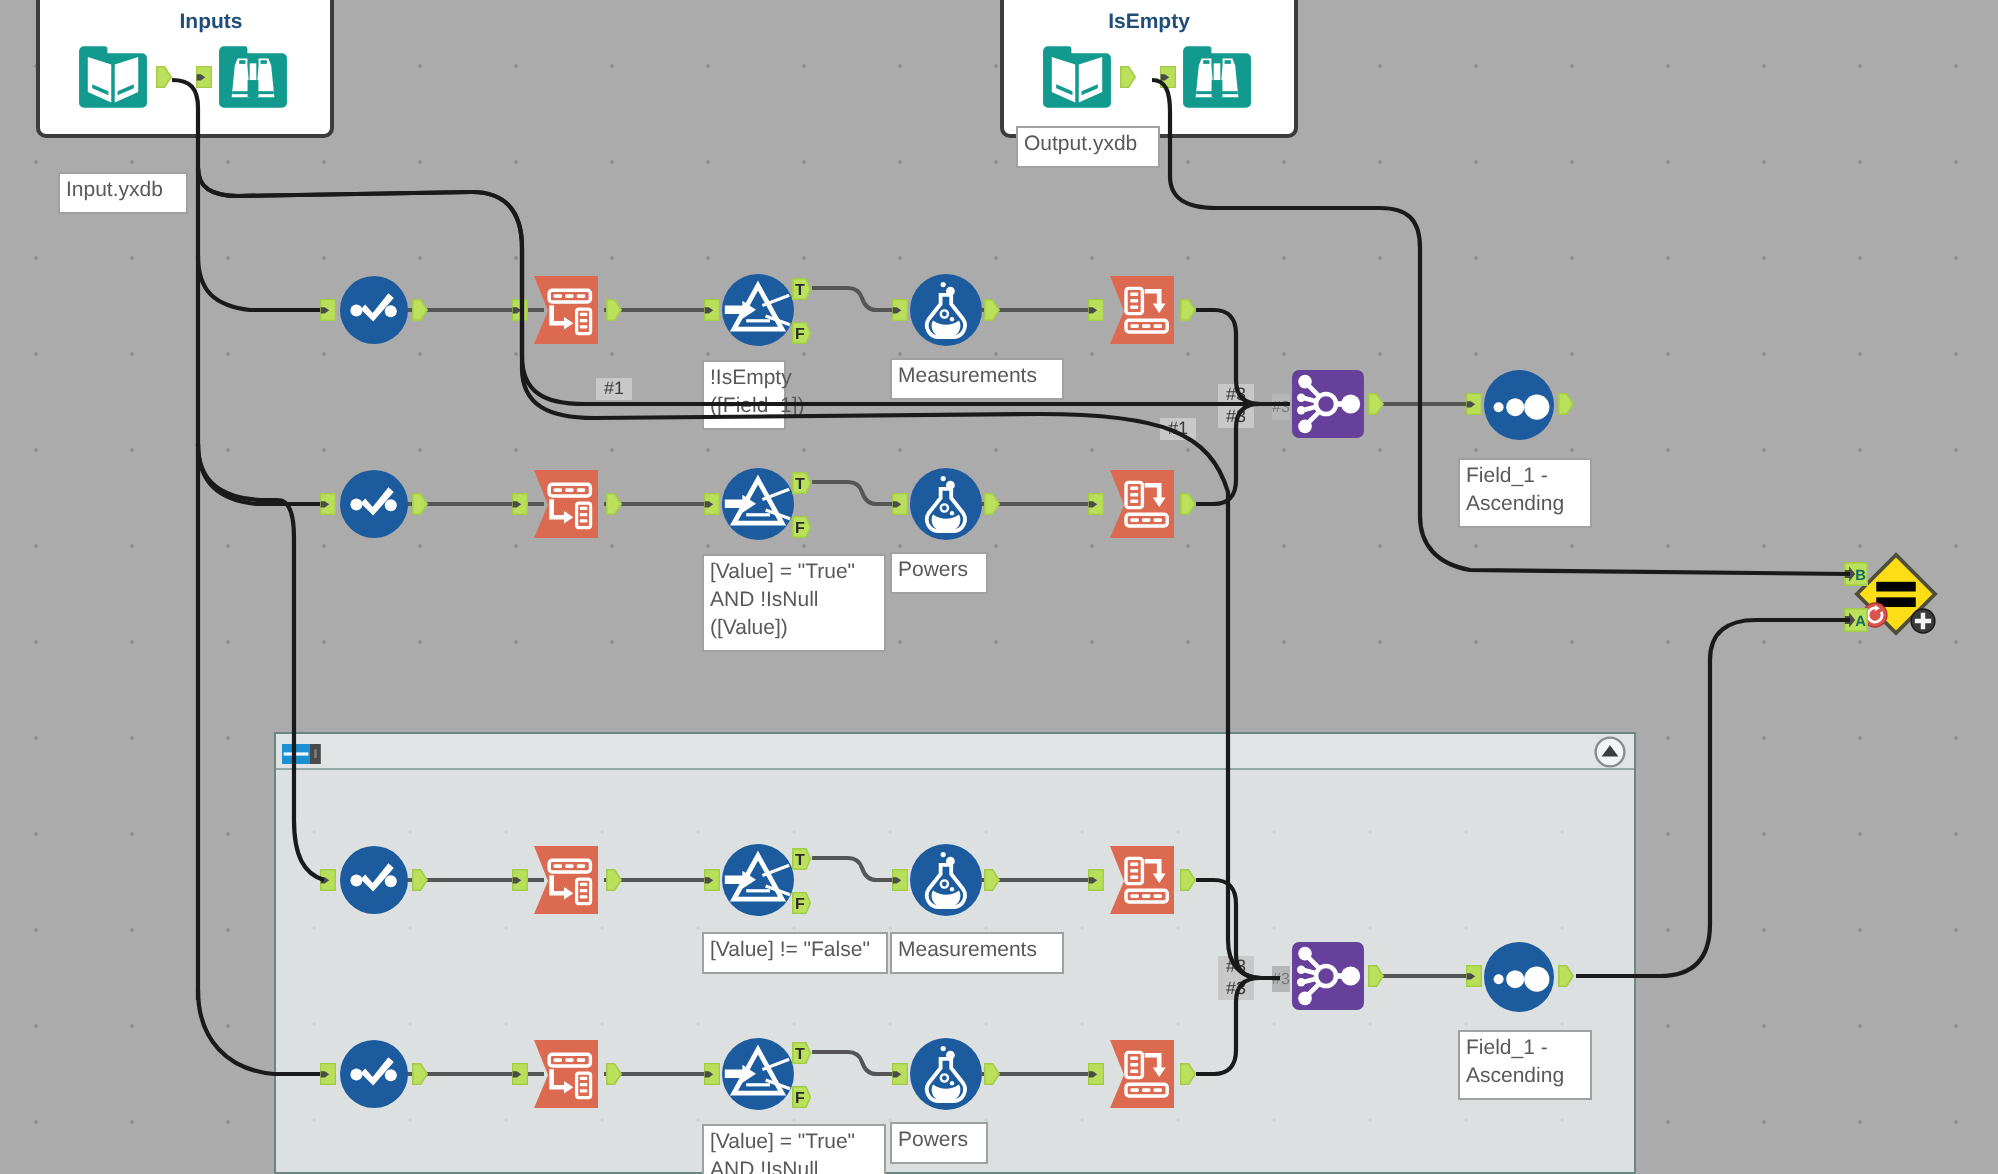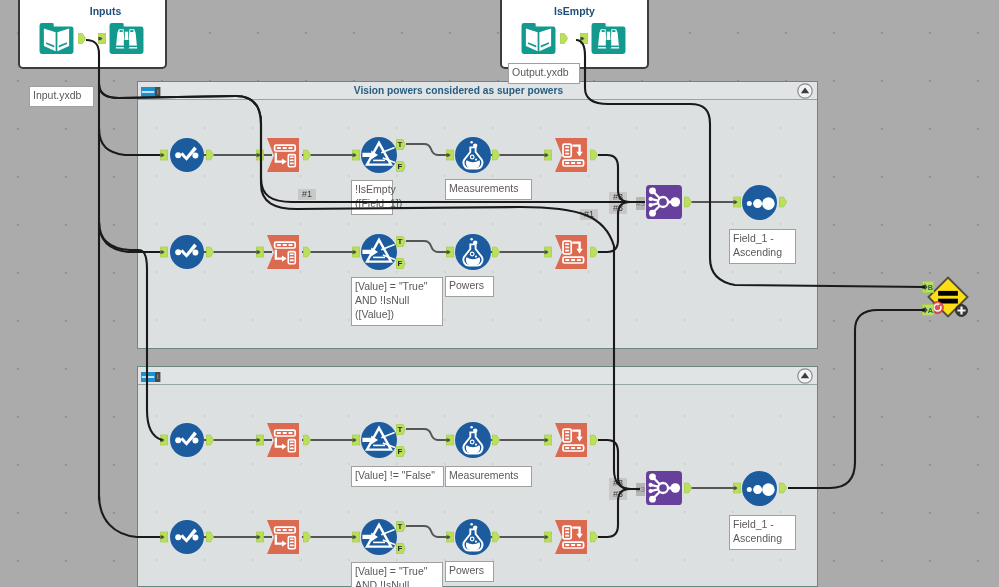--- a/index.html
+++ b/index.html
@@ -24,30 +24,20 @@
   .conn-lbl{position:absolute;box-sizing:border-box;background:#c8c8c8;
      font-size:9px;color:#3b3b3b;text-align:center;line-height:11px;}
   svg{display:block;overflow:visible;}
 </style>
 </head>
 <body>
 
 <div id="canvas">
   <div id="dots"></div>
 
-  <div class="cont" style="left:137px;top:81px;width:681px;height:268px;">
-    <div class="cont-hdr"></div>
-    <div class="cont-title">Vision powers considered as super powers</div>
-    <svg width="20" height="10" style="position:absolute;left:3px;top:5px;">
-      <use href="#ic-ctoggle" x="0" y="0" width="20" height="10"></use>
-    </svg>
-    <svg width="16" height="16" style="position:absolute;right:4px;top:1px;">
-      <use href="#ic-collapse" x="0" y="0" width="16" height="16"></use>
-    </svg>
-  </div>
 
   <div class="cont" style="left:137px;top:366px;width:681px;height:221px;background-position:43px 25px;">
     <div class="cont-hdr"></div>
     <svg width="20" height="10" style="position:absolute;left:3px;top:5px;">
       <use href="#ic-ctoggle" x="0" y="0" width="20" height="10"></use>
     </svg>
     <svg width="16" height="16" style="position:absolute;right:4px;top:1px;">
       <use href="#ic-collapse" x="0" y="0" width="16" height="16"></use>
     </svg>
   </div>

